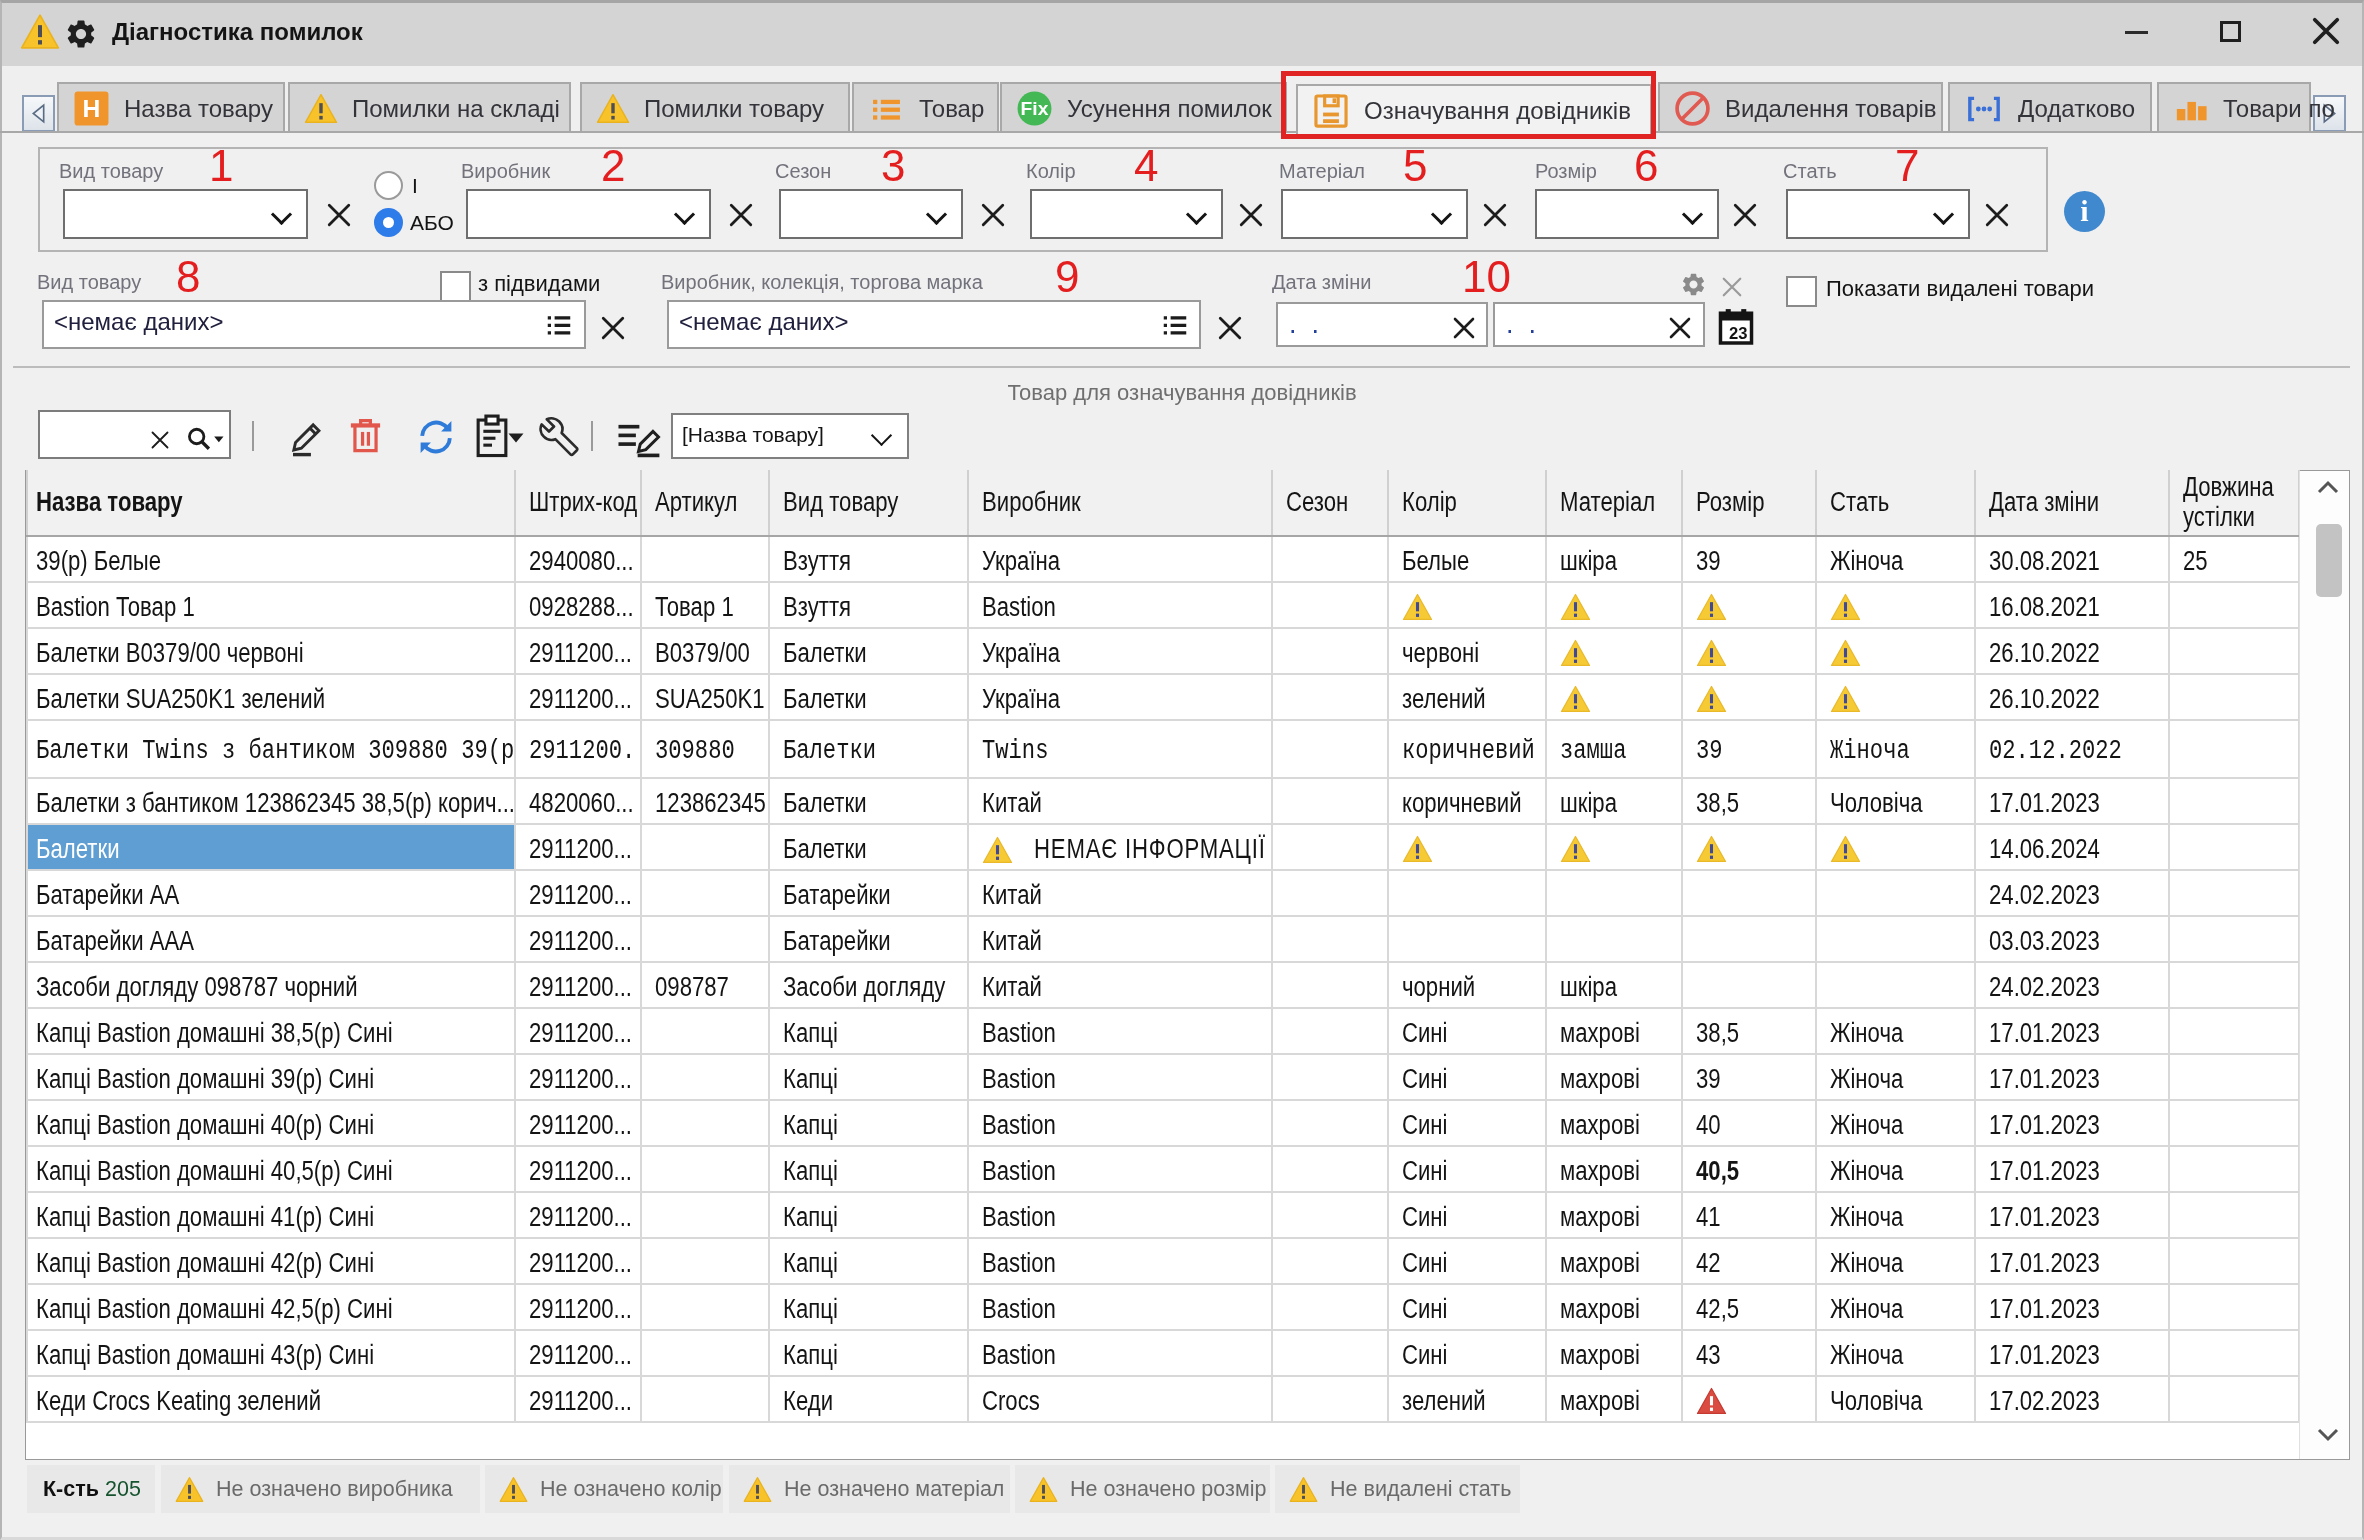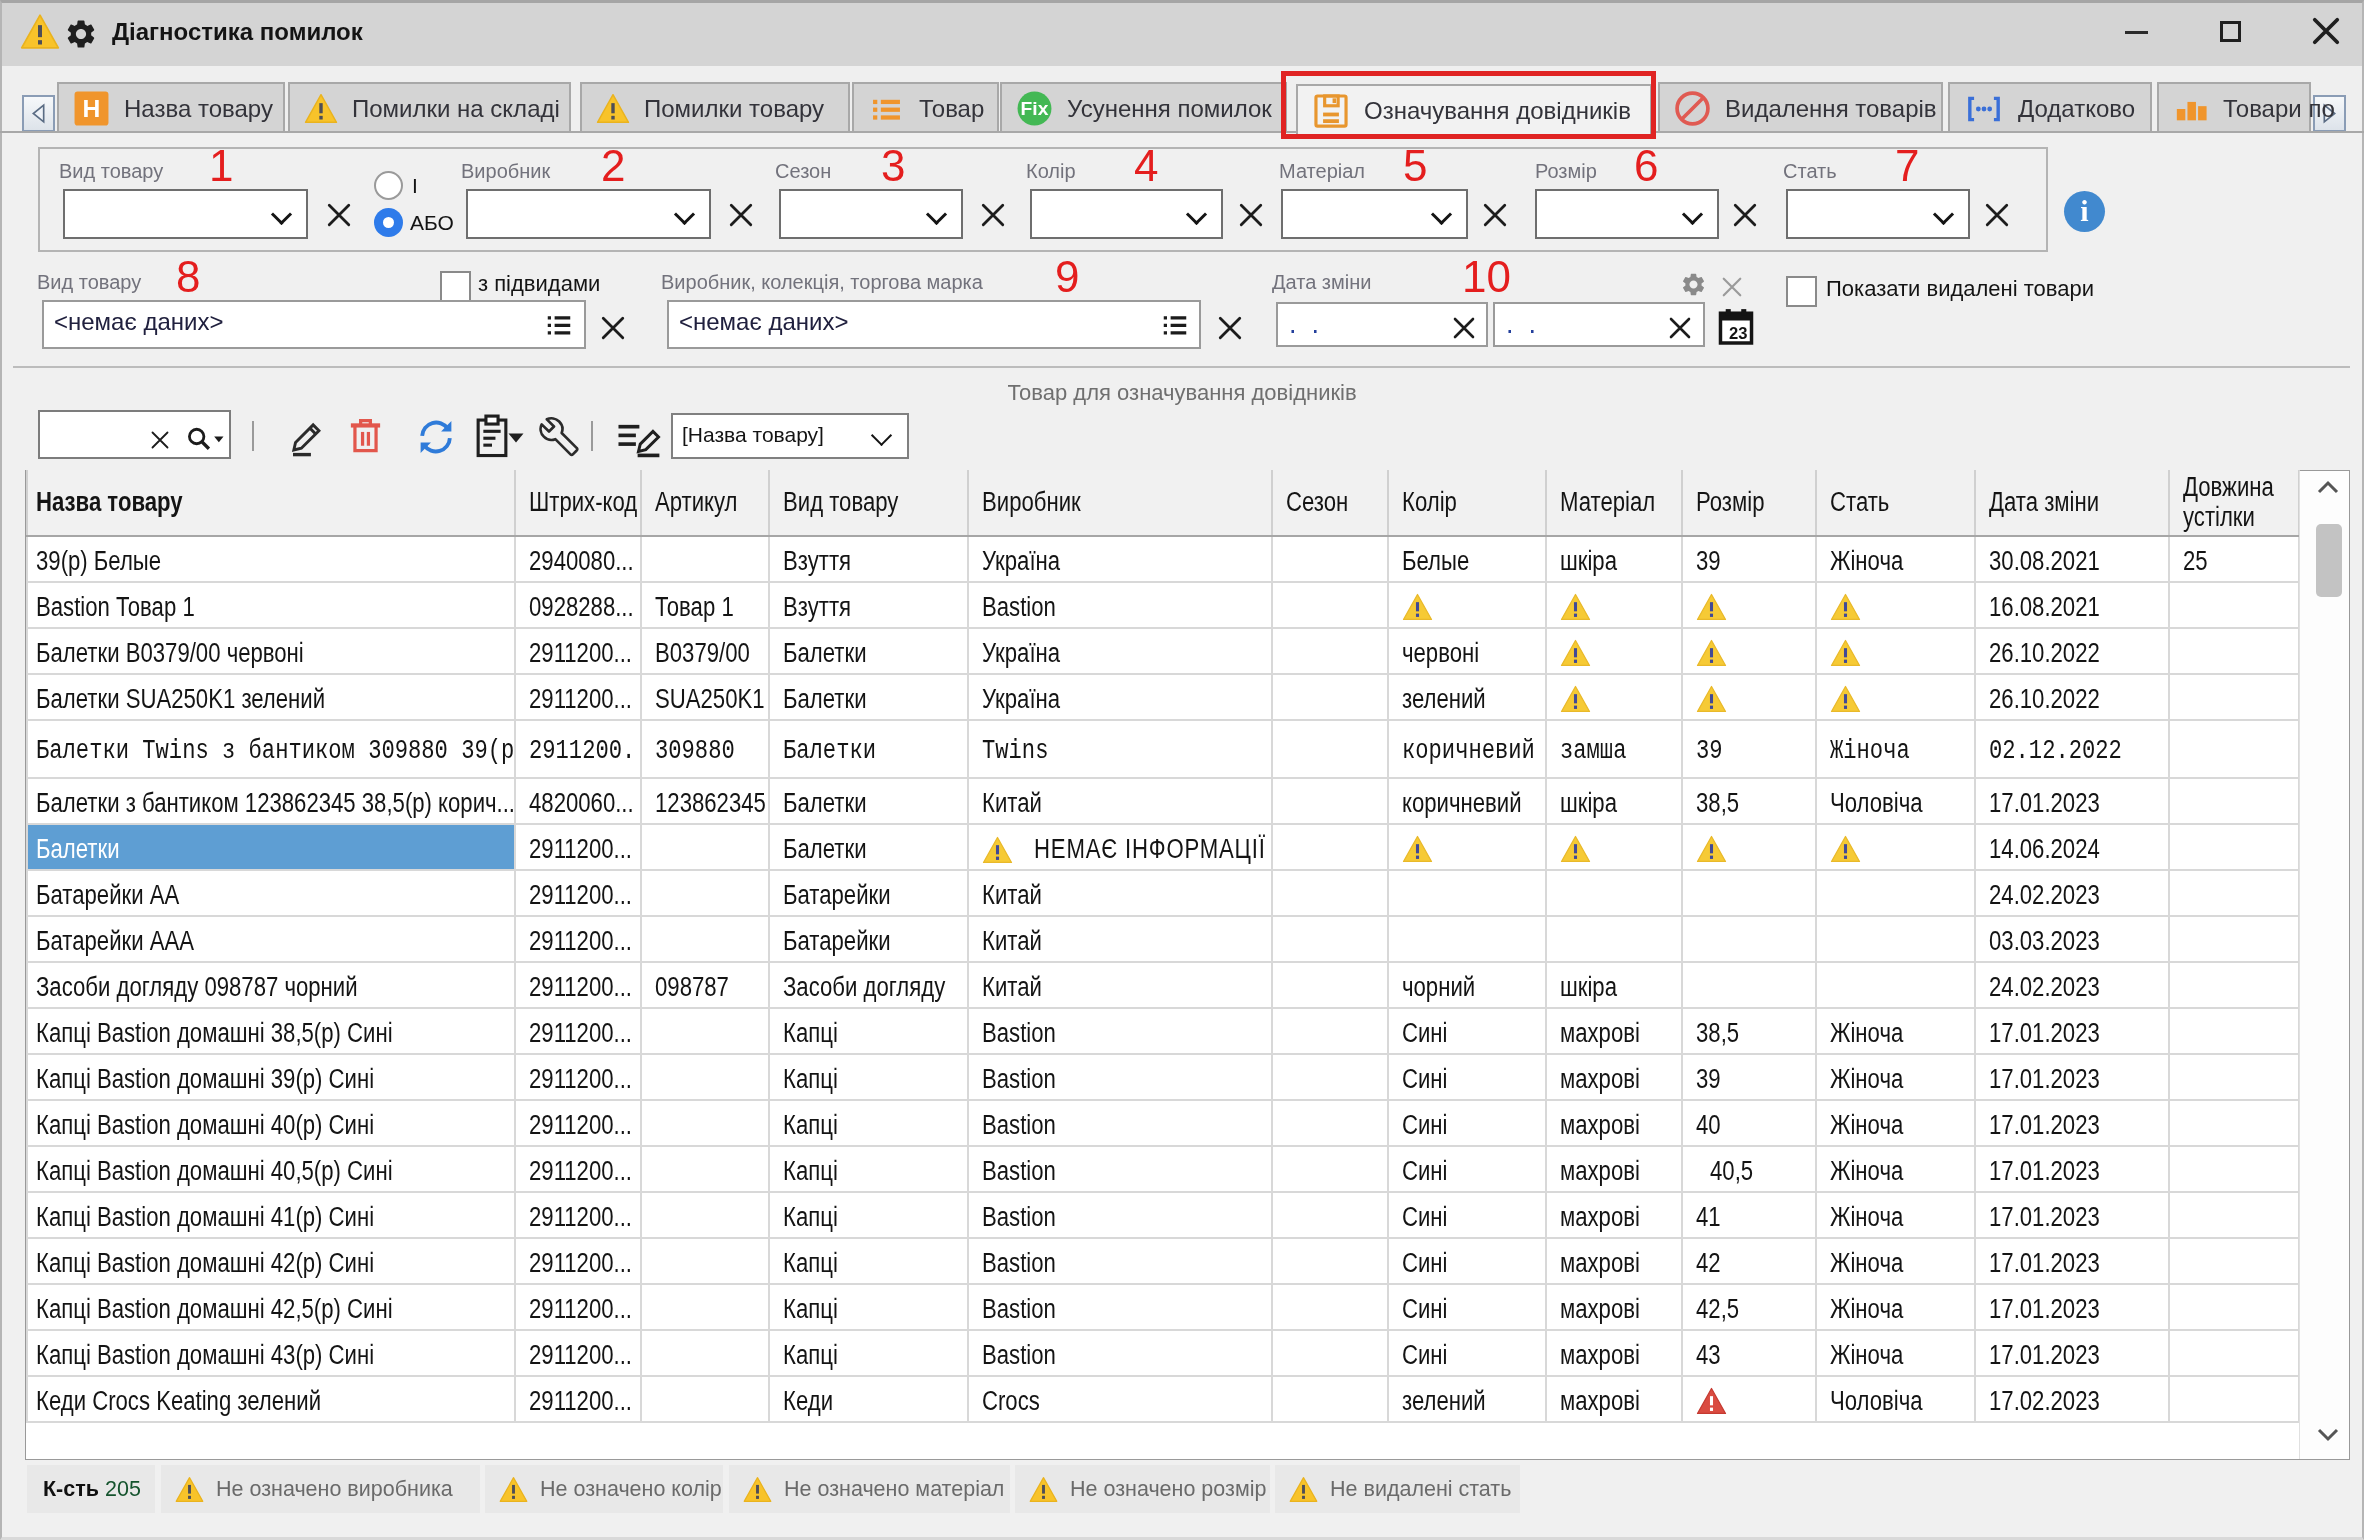--- a/index.html
+++ b/index.html
@@ -618,21 +618,21 @@
       </tr>
       <tr style="height:46px;">
         <td style="padding-left:8px;border:2px solid #d8d8d8;"><span class="sx">Капці Bastion домашні 40,5(р) Сині</span></td>
         <td style="padding-left:13px;border:2px solid #d8d8d8;"><span class="sx">2911200...</span></td>
         <td style="padding-left:13px;border:2px solid #d8d8d8;"></td>
         <td style="padding-left:13px;border:2px solid #d8d8d8;"><span class="sx">Капці</span></td>
         <td style="padding-left:13px;border:2px solid #d8d8d8;"><span class="sx">Bastion</span></td>
         <td style="padding-left:13px;border:2px solid #d8d8d8;"></td>
         <td style="padding-left:13px;border:2px solid #d8d8d8;"><span class="sx">Сині</span></td>
         <td style="padding-left:13px;border:2px solid #d8d8d8;"><span class="sx">махрові</span></td>
-        <td style="padding-left:27px;border:2px solid #d8d8d8;"><span class="sx">40,5</span></td>
+        <td style="padding-left:13px;border:2px solid #d8d8d8;font-weight:bold;"><span class="sx">40,5</span></td>
         <td style="padding-left:13px;border:2px solid #d8d8d8;"><span class="sx">Жіноча</span></td>
         <td style="padding-left:13px;border:2px solid #d8d8d8;"><span class="sx">17.01.2023</span></td>
         <td style="padding-left:13px;border:2px solid #d8d8d8;"></td>
       </tr>
       <tr style="height:46px;">
         <td style="padding-left:8px;border:2px solid #d8d8d8;"><span class="sx">Капці Bastion домашні 41(р) Сині</span></td>
         <td style="padding-left:13px;border:2px solid #d8d8d8;"><span class="sx">2911200...</span></td>
         <td style="padding-left:13px;border:2px solid #d8d8d8;"></td>
         <td style="padding-left:13px;border:2px solid #d8d8d8;"><span class="sx">Капці</span></td>
         <td style="padding-left:13px;border:2px solid #d8d8d8;"><span class="sx">Bastion</span></td>

